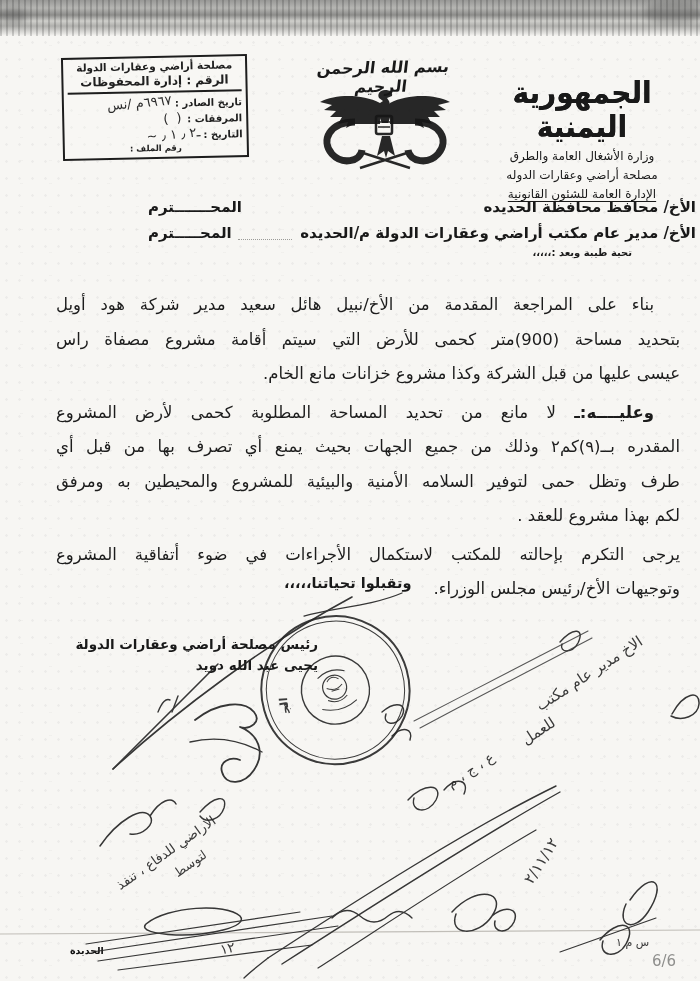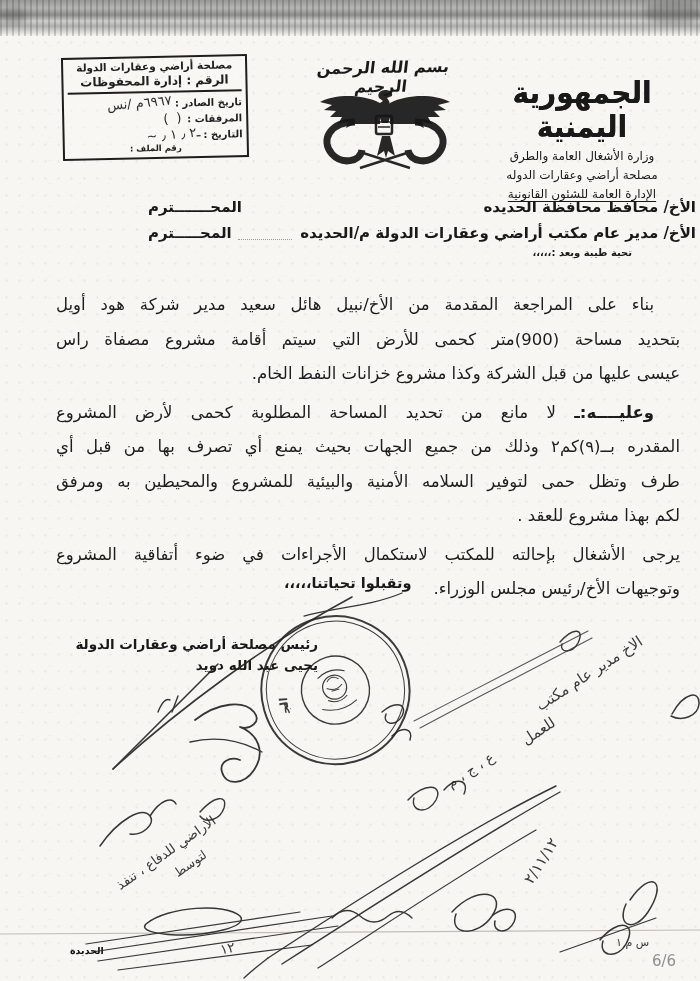--- a/index.html
+++ b/index.html
@@ -150,31 +150,31 @@
       <span>الأخ/ مدير عام مكتب أراضي وعقارات الدولة م/الحديده</span>
       <span class="dots"></span>
       <span>المحـــــترم</span>
     </div>
     <div class="greet">تحية طيبة وبعد :،،،،،</div>
   </div>
 
   <div class="body">
     <div class="ln indent">بناء على المراجعة المقدمة من الأخ/نبيل هائل سعيد مدير شركة هود أويل</div>
     <div class="ln">بتحديد مساحة (900)متر كحمى للأرض التي سيتم أقامة مشروع مصفاة راس</div>
-    <div class="ln last">عيسى عليها من قبل الشركة وكذا مشروع خزانات النفط الخام.</div>
+    <div class="ln last">عيسى عليها من قبل الشركة وكذا مشروع خزانات مانع الخام.</div>
     <div class="pgap"></div>
     <div class="ln indent">
       <span class="b">وعليــــه:ـ</span>
       <span>لا مانع من تحديد المساحة المطلوبة كحمى لأرض المشروع</span>
     </div>
     <div class="ln">المقدره بــ(٩)كم٢ وذلك من جميع الجهات بحيث يمنع أي تصرف بها من قبل أي</div>
     <div class="ln">طرف وتظل حمى لتوفير السلامه الأمنية والبيئية للمشروع والمحيطين به ومرفق</div>
     <div class="ln last">لكم بهذا مشروع للعقد .</div>
     <div class="pgap"></div>
-    <div class="ln">يرجى الأشغال بإحالته للمكتب لاستكمال الأجراءات في ضوء أتفاقية المشروع</div>
+    <div class="ln">يرجى التكرم بإحالته للمكتب لاستكمال الأجراءات في ضوء أتفاقية المشروع</div>
     <div class="ln last">وتوجيهات الأخ/رئيس مجلس الوزراء.</div>
   </div>
 
   <div class="closing">وتقبلوا تحياتنا،،،،،</div>
 
   <div class="sig">
     <div class="t">رئيس مصلحة أراضي وعقارات الدولة</div>
     <div class="n">يحيى عبد الله دويد</div>
   </div>
 

